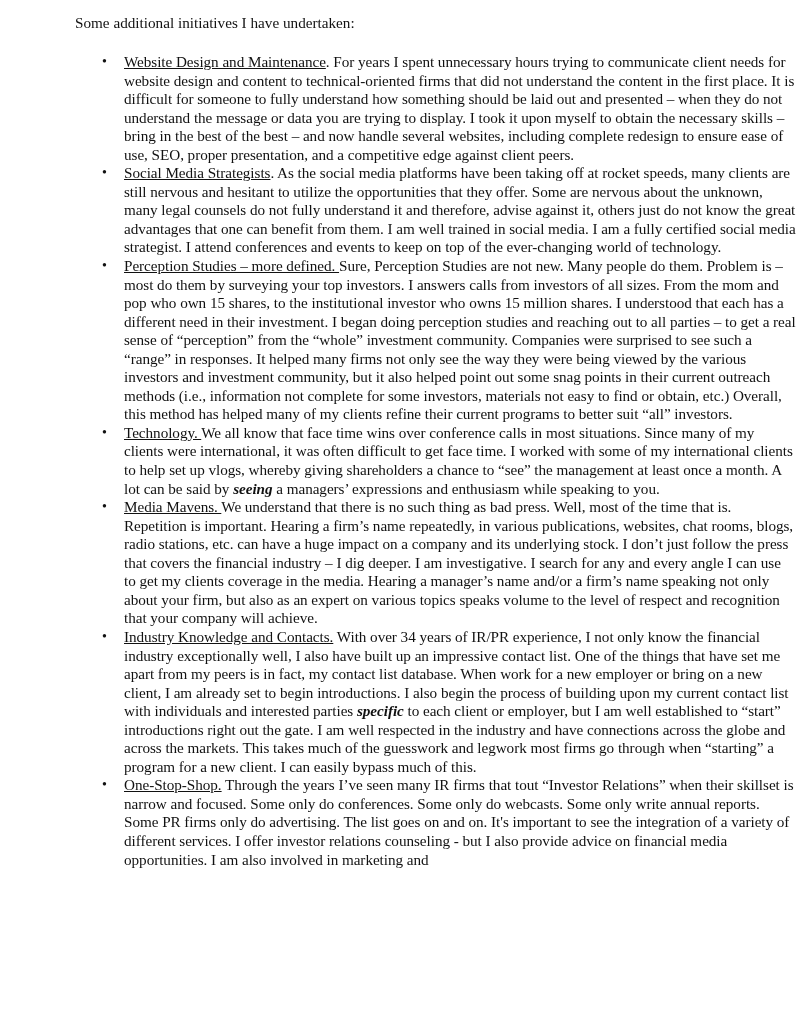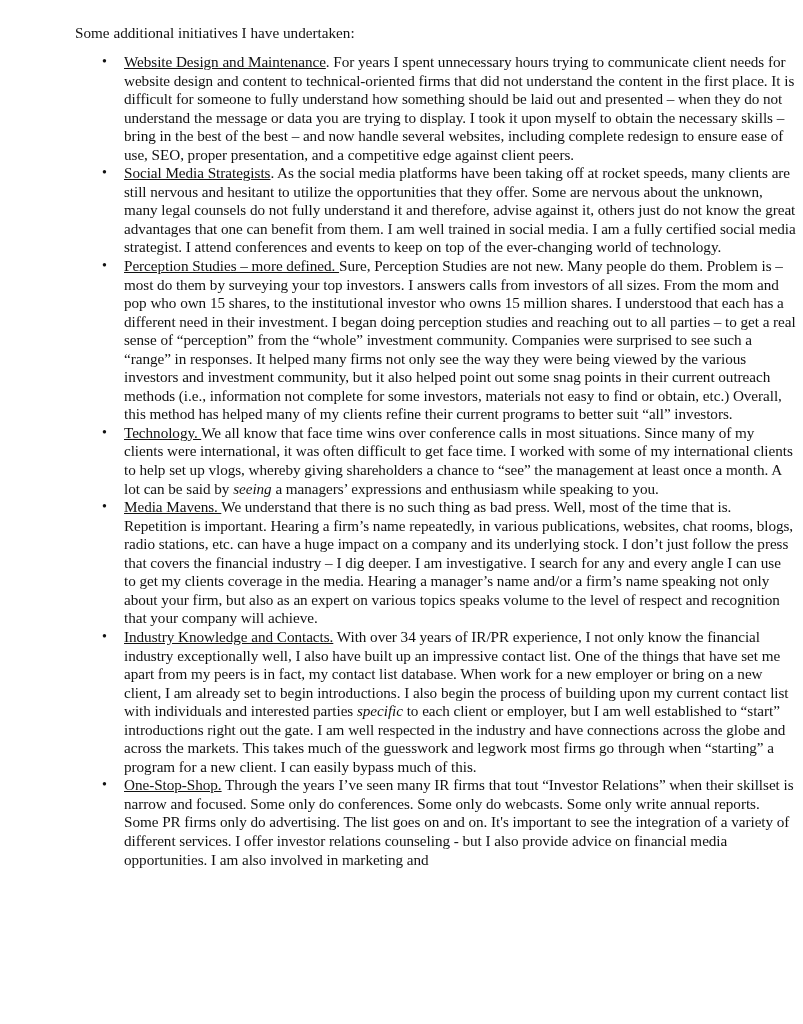--- a/index.html
+++ b/index.html
@@ -1,24 +1,24 @@
 <!DOCTYPE html>
 <html><head>
 <meta charset="utf-8">
 <style>
   html, body { margin:0; padding:0; background:#ffffff; }
   body { width:803px; height:1024px; overflow:hidden; position:relative;
          font-family:"Liberation Serif", serif; color:#111; font-size:15.2px; }
-  .intro { position:absolute; left:75px; top:24px; line-height:18.6px; }
+  .intro { position:absolute; left:75px; top:14px; line-height:18.6px; }
   ul.items { position:absolute; left:124px; top:53px; width:672px; margin:0; padding:0; list-style:none; }
   ul.items li { position:relative; line-height:18.55px; letter-spacing:-0.05px; }
   ul.items li .bullet { position:absolute; left:-22px; top:0; font-size:14px; }
   .head { text-decoration:underline; }
   .bold { font-weight:normal; }
-  .ital { font-style:italic; }
+  .ital { font-style:italic;font-weight:bold; }
 </style>
 </head>
 <body>
 
 <div class="intro">Some additional initiatives I have undertaken:</div>
 
 <ul class="items">
   <li>
     <span class="bullet">•</span><span class="head">Website Design and Maintenance</span><span>.  For years I spent unnecessary hours trying to communicate client needs for website design and content to technical-oriented firms that did </span><span class="bold">not</span><span> understand the content in the first place.  It is difficult for someone to fully understand how something should be laid out and presented – when they do not understand the message or data you are trying to display.  I took it upon myself to obtain the necessary skills – bring in the best of the best – and now handle several websites, including complete redesign to ensure ease of use, SEO, proper presentation, and a competitive edge against client peers.</span>
   </li>

